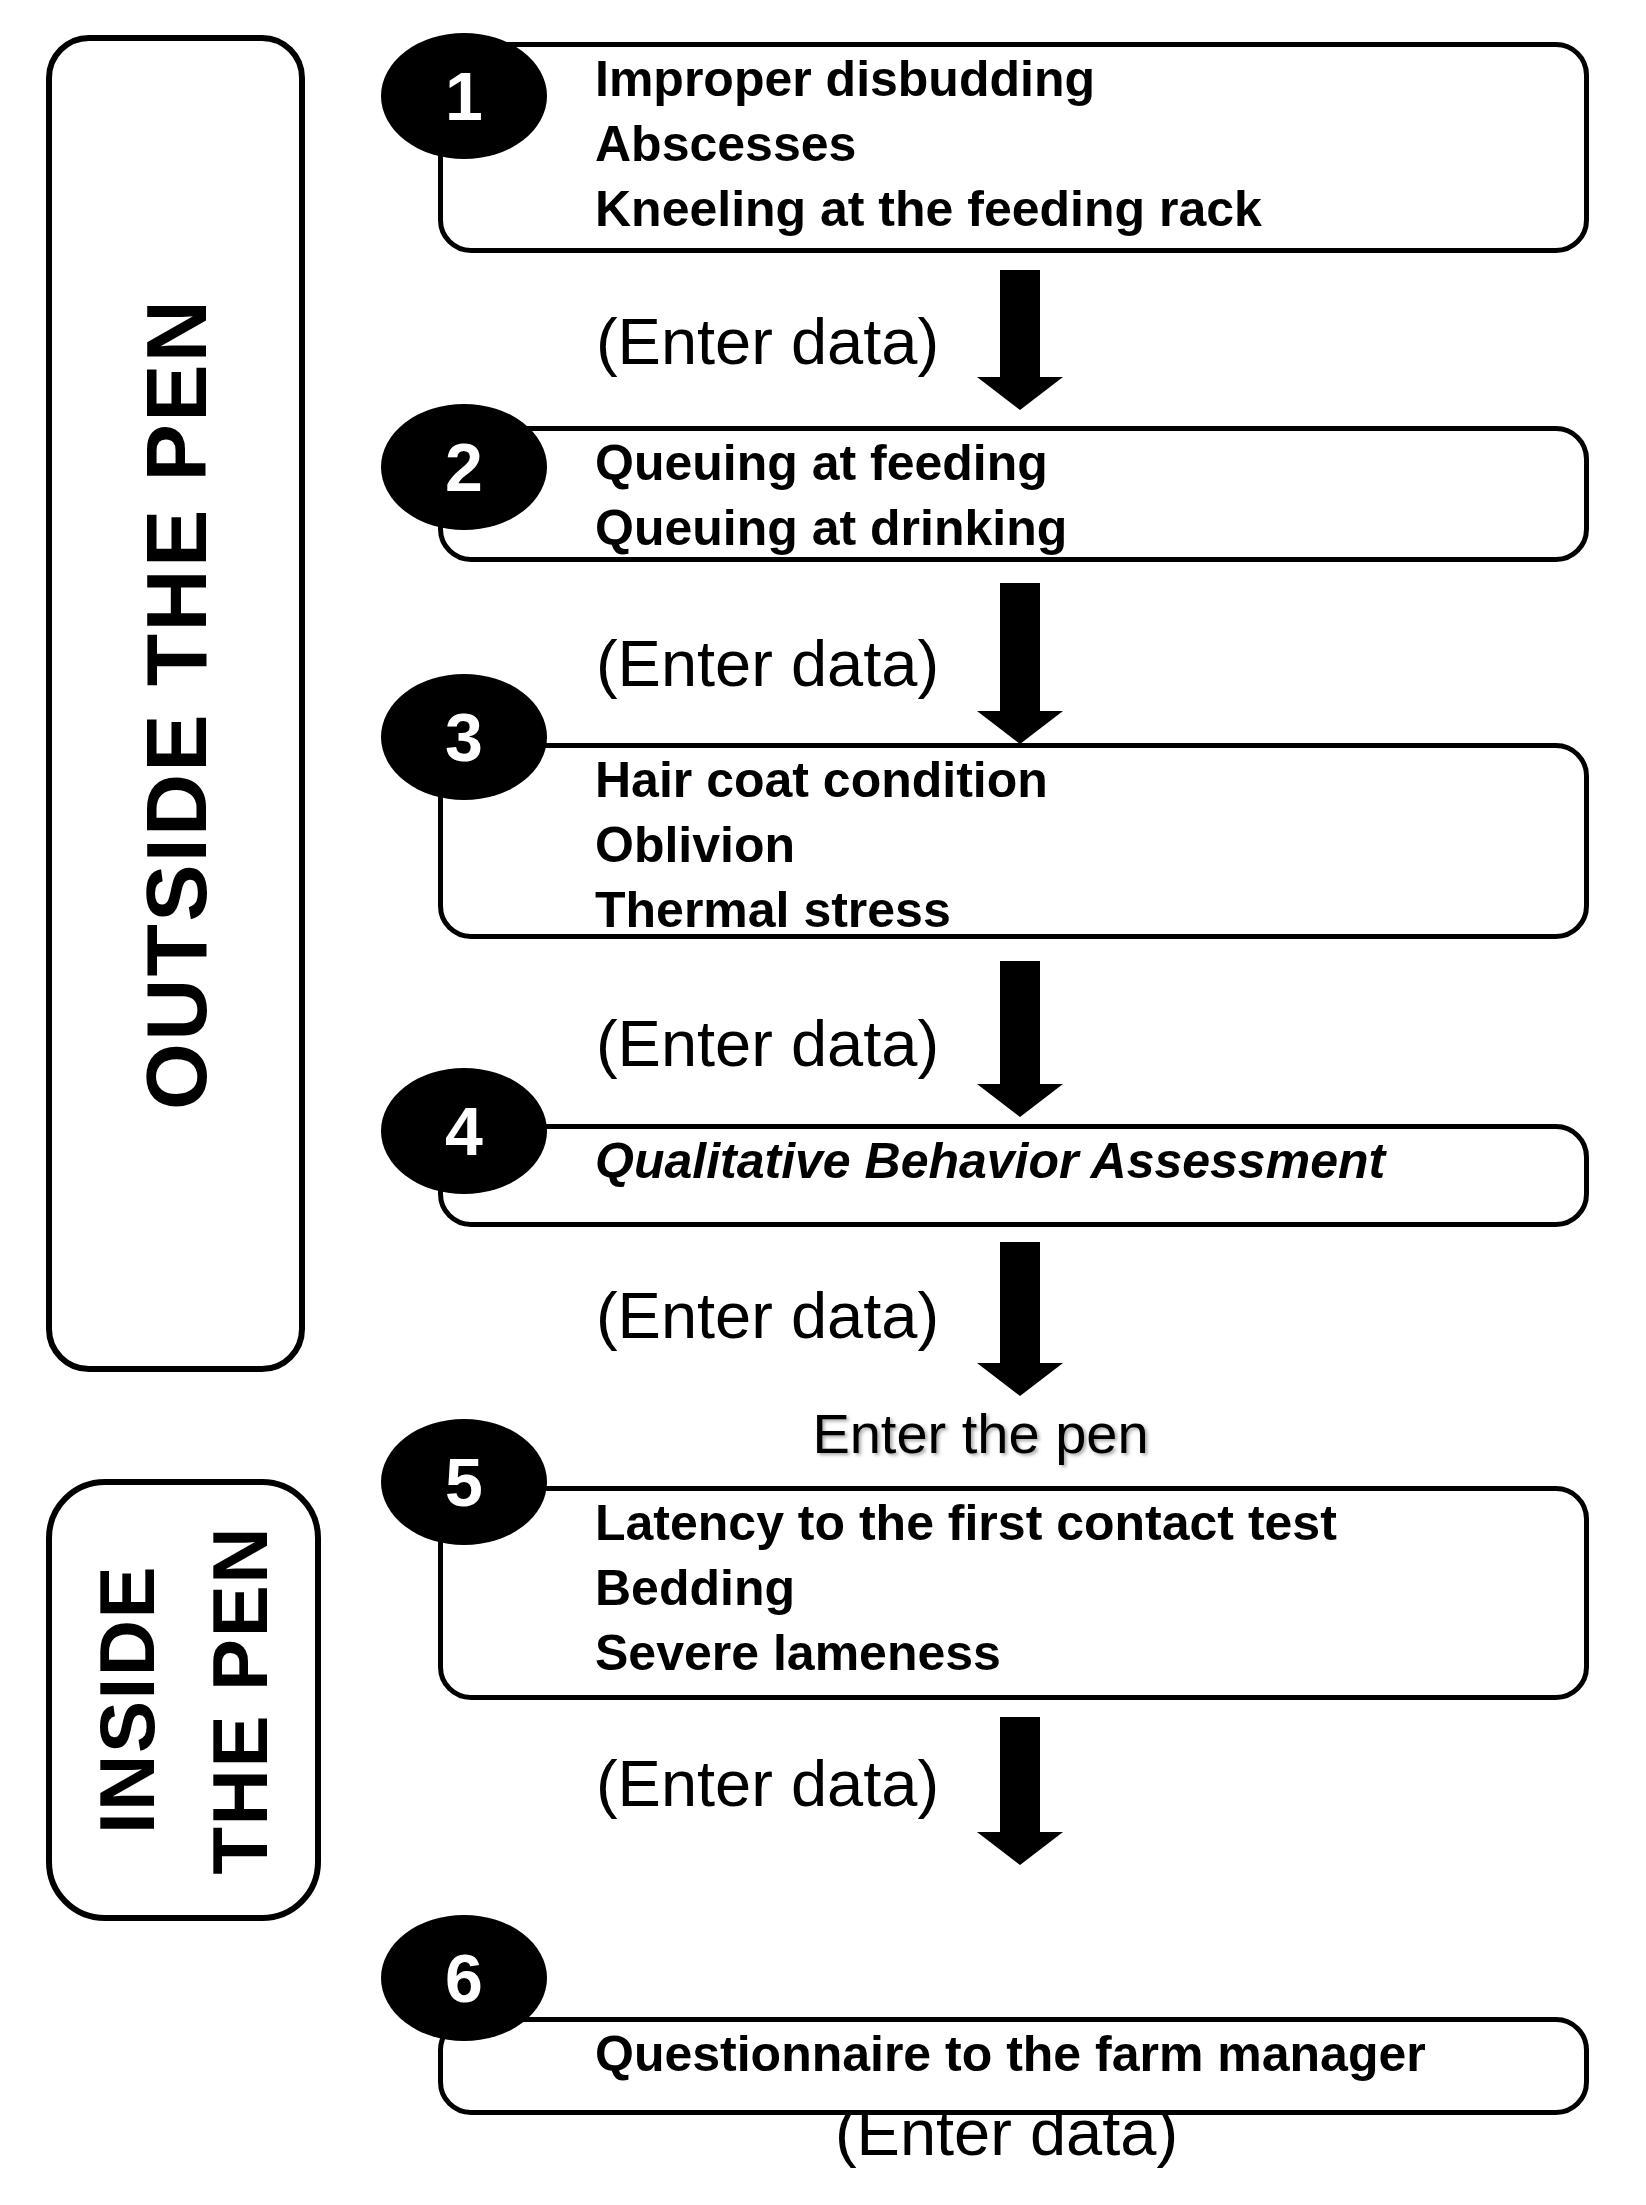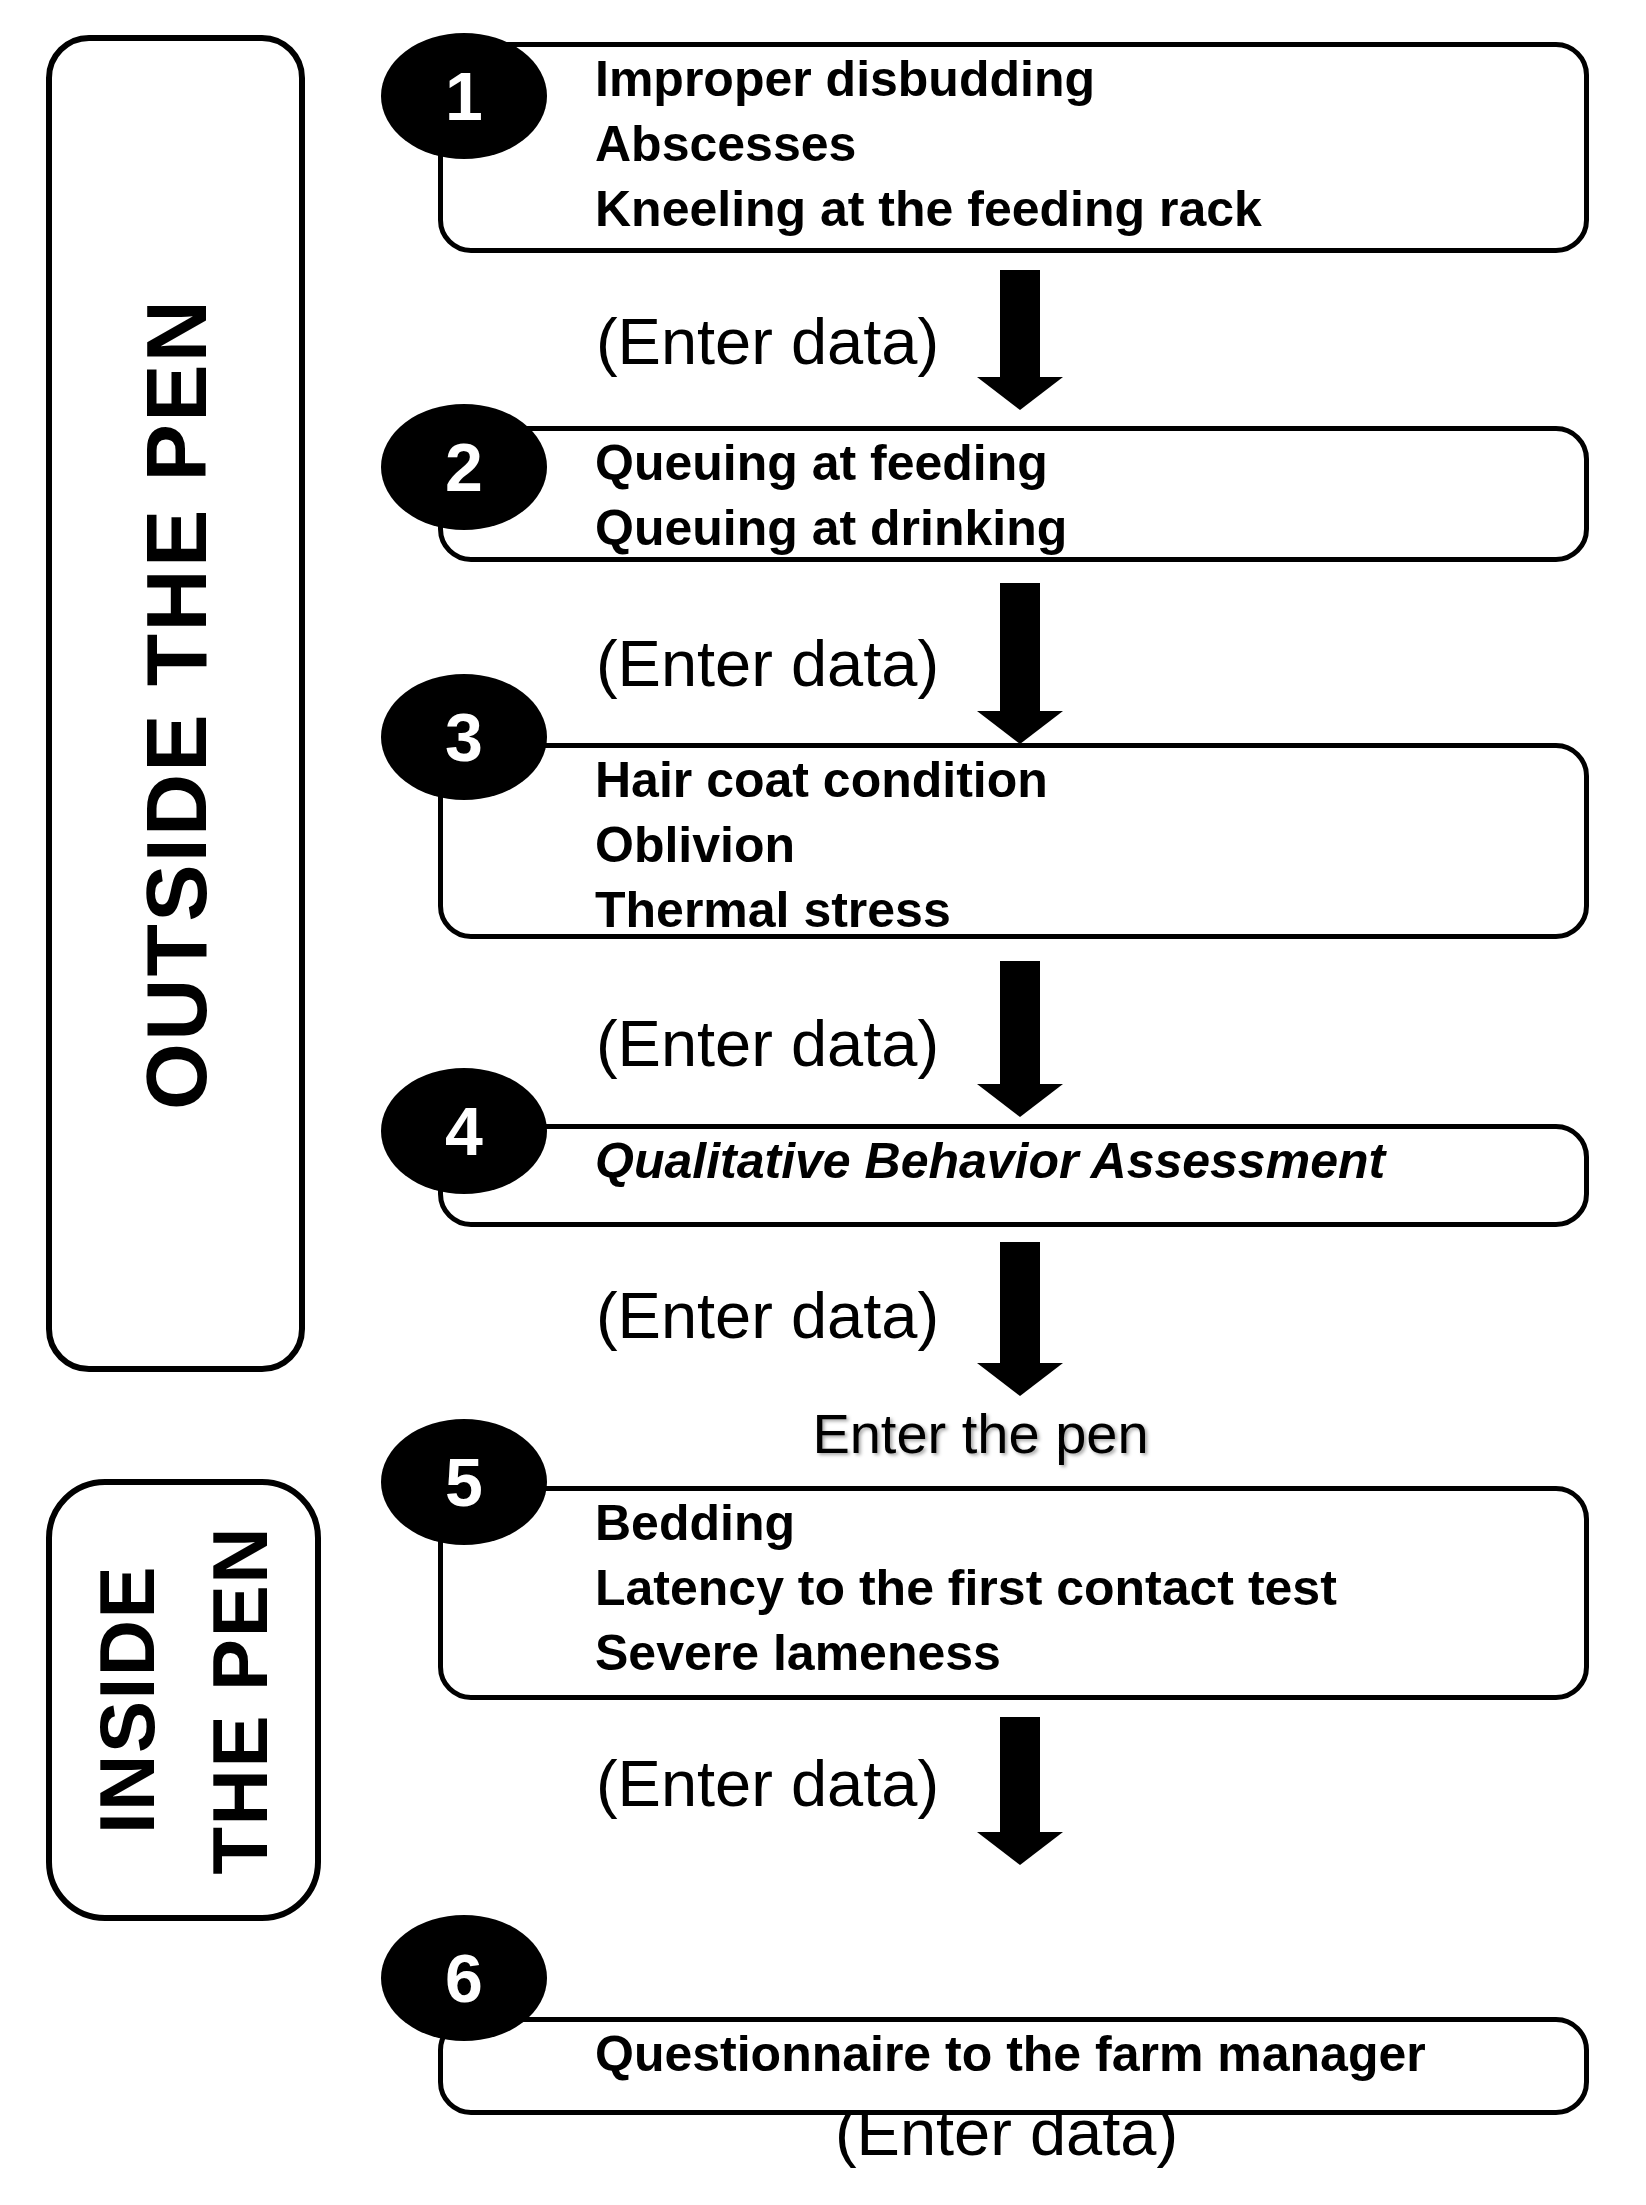--- a/index.html
+++ b/index.html
@@ -154,22 +154,22 @@
   </div>
   <div class="enter-data" style="top:1279px;">(Enter data)</div>
   <div class="arrow" style="top:1242px;">
     <div class="arrow-shaft" style="height:121px;"></div>
     <div class="arrow-head"></div>
   </div>
 
   <div class="enter-pen">Enter the pen</div>
 
   <div class="flow-box" style="top:1486px;height:214px;">
+    <div class="box-line">Latency to the first contact test</div>
     <div class="box-line">Bedding</div>
-    <div class="box-line">Latency to the first contact test</div>
     <div class="box-line">Severe lameness</div>
   </div>
   <div class="badge" style="top:1419px;">
     <span class="badge-num">5</span>
   </div>
   <div class="enter-data" style="top:1747px;">(Enter data)</div>
   <div class="arrow" style="top:1717px;">
     <div class="arrow-shaft" style="height:115px;"></div>
     <div class="arrow-head"></div>
   </div>

